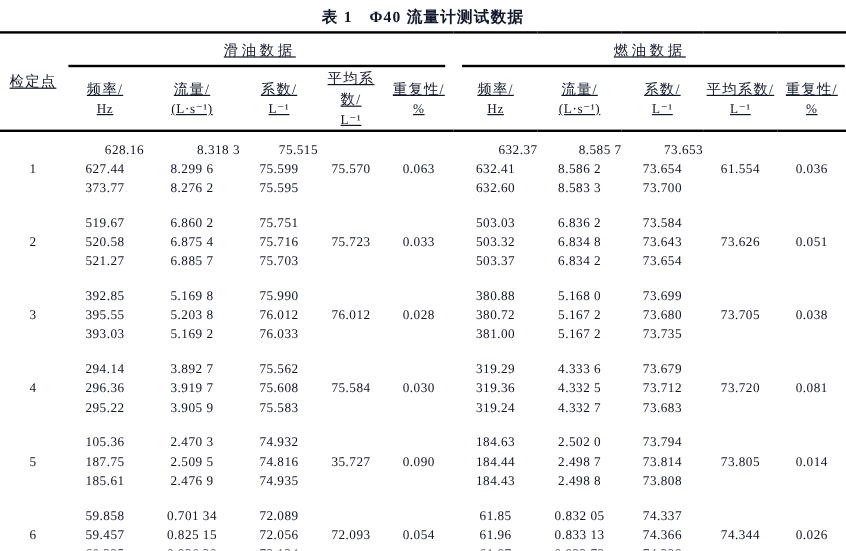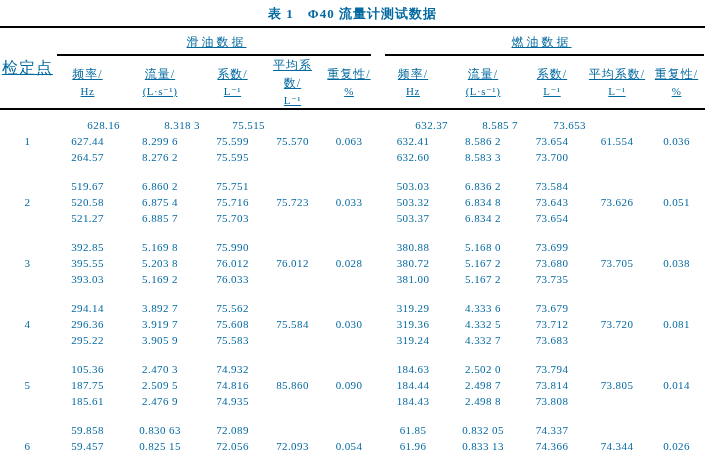--- a/index.html
+++ b/index.html
@@ -1,19 +1,19 @@
 <!DOCTYPE html>
 <html><head>
 <meta charset="utf-8">
 <style>
   html,body{margin:0;padding:0;background:#ffffff;}
   .page{
     width:705px;height:459px;
     background:#ffffff;
-    color:#0369a1;
+    color:#0f172a;
     font-family:"Liberation Serif","DejaVu Serif",serif;
     overflow:hidden;
     position:relative;
   }
   .title{
     height:21px;
     padding-top:5px;
     text-align:center;
     font-size:13px;
     font-weight:bold;
@@ -22,21 +22,21 @@
   .title .t-label{margin-right:14px;}
   table.datatable{
     width:705px;
     border-collapse:collapse;
     table-layout:fixed;
     border-top:2px solid #000;
     border-bottom:3px solid #000;
   }
   thead{border-bottom:2px solid #000;}
   th{font-weight:normal;padding:0;text-align:center;vertical-align:middle;text-decoration:underline;}
-  th.rowhead{font-size:16px;letter-spacing:1px;}
+  th.rowhead{font-size:12px;letter-spacing:1px;}
   th.group{height:28px;position:relative;font-size:12px;letter-spacing:3px;}
   th.group::after{
     content:"";position:absolute;bottom:0;border-bottom:2px solid #000;
   }
   th.group.g1::after{left:2px;right:7px;}
   th.group.g2::after{left:7px;right:1px;}
   th.sub{height:44px;}
   th.sub .l1{font-size:12px;letter-spacing:1px;line-height:18px;}
   th.sub .l2{font-size:11px;line-height:16px;letter-spacing:0.5px;}
   tbody td{
@@ -144,21 +144,21 @@
           <td>75.570</td>
           <td>0.063</td>
           <td>632.41</td>
           <td>8.586 2</td>
           <td>73.654</td>
           <td>61.554</td>
           <td>0.036</td>
         </tr>
         <tr>
           <td></td>
-          <td>264.57</td>
+          <td>373.77</td>
           <td>8.276 2</td>
           <td>75.595</td>
           <td></td>
           <td></td>
           <td>632.60</td>
           <td>8.583 3</td>
           <td>73.700</td>
           <td></td>
           <td></td>
         </tr>
@@ -290,21 +290,21 @@
           <td>2.502 0</td>
           <td>73.794</td>
           <td></td>
           <td></td>
         </tr>
         <tr>
           <td>5</td>
           <td>187.75</td>
           <td>2.509 5</td>
           <td>74.816</td>
-          <td>85.860</td>
+          <td>35.727</td>
           <td>0.090</td>
           <td>184.44</td>
           <td>2.498 7</td>
           <td>73.814</td>
           <td>73.805</td>
           <td>0.014</td>
         </tr>
         <tr>
           <td></td>
           <td>185.61</td>
@@ -314,21 +314,21 @@
           <td></td>
           <td>184.43</td>
           <td>2.498 8</td>
           <td>73.808</td>
           <td></td>
           <td></td>
         </tr>
         <tr class="block-start">
           <td></td>
           <td>59.858</td>
-          <td>0.830 63</td>
+          <td>0.701 34</td>
           <td>72.089</td>
           <td></td>
           <td></td>
           <td>61.85</td>
           <td>0.832 05</td>
           <td>74.337</td>
           <td></td>
           <td></td>
         </tr>
         <tr>

